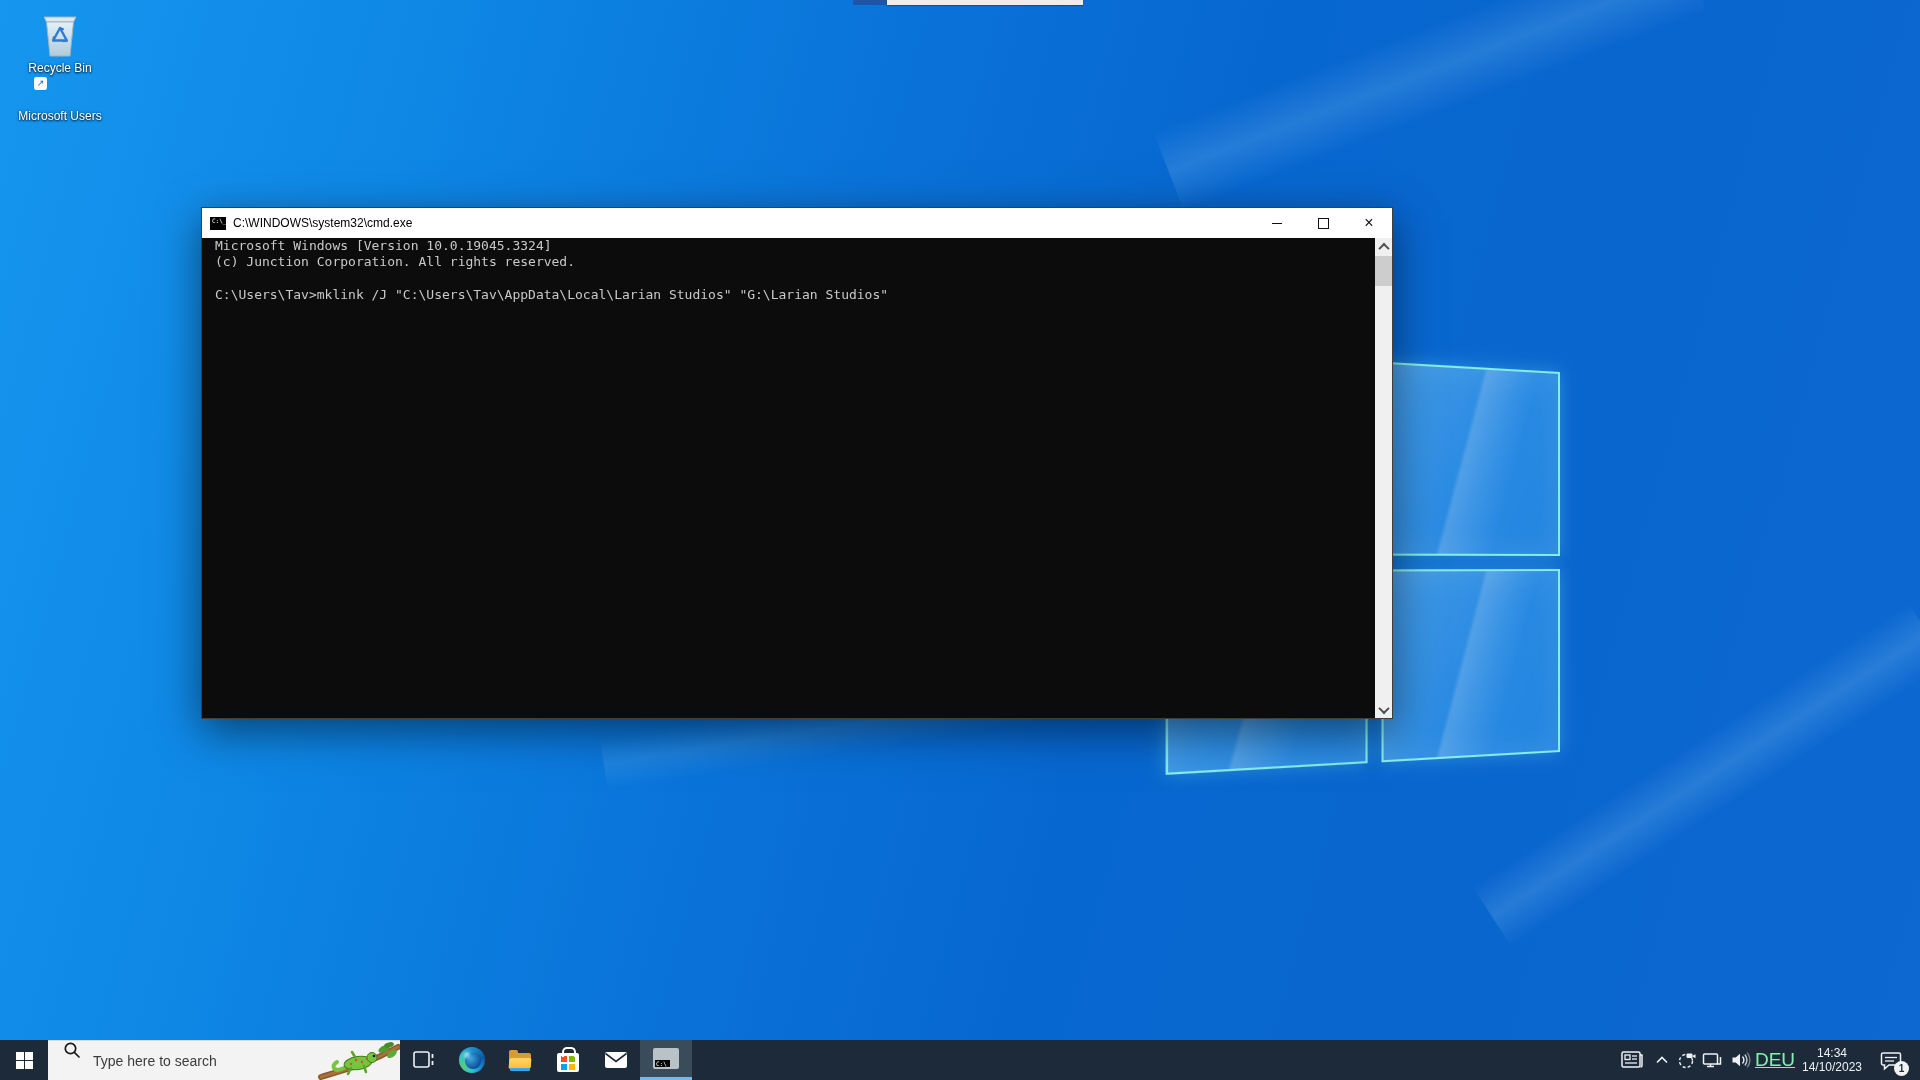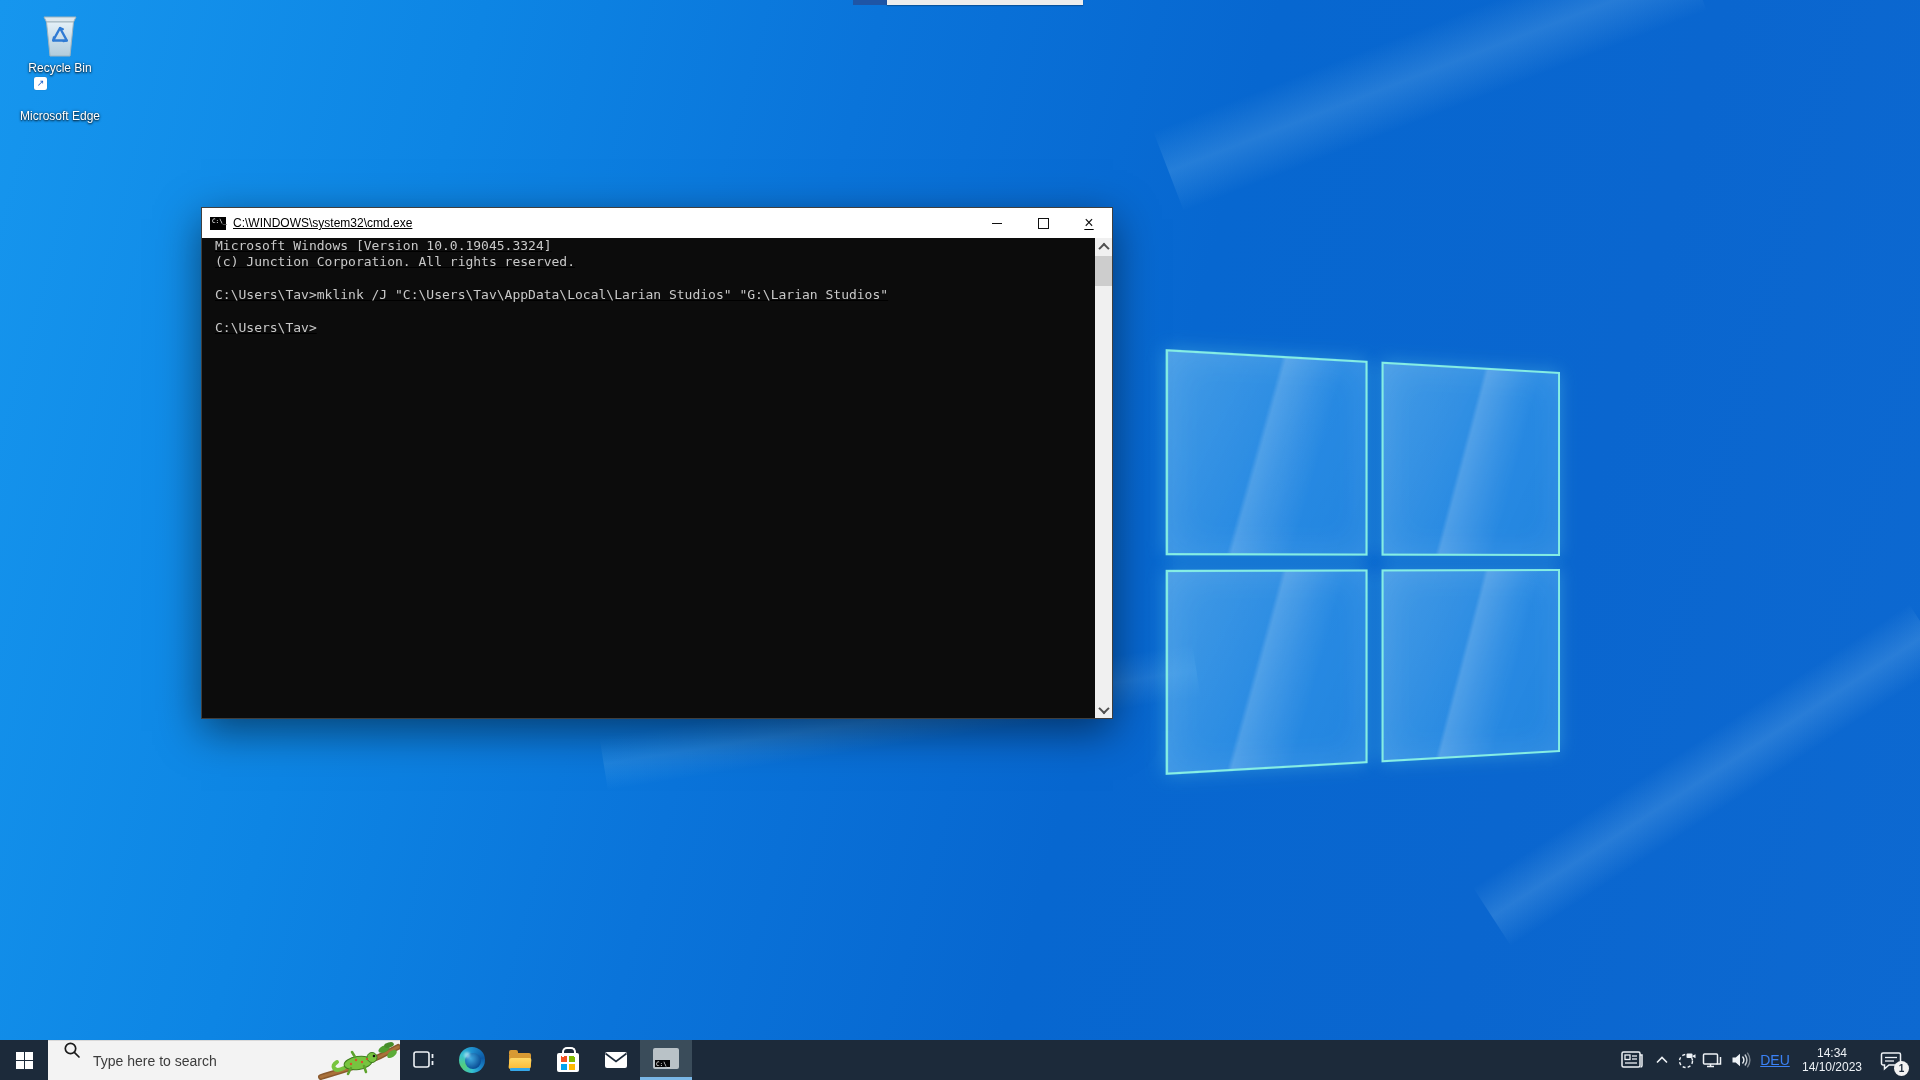--- a/index.html
+++ b/index.html
@@ -31,22 +31,22 @@
   .edge-logo{position:relative;border-radius:50%;
     background:conic-gradient(from 180deg,#35c1cf,#55cd7c 55deg,#35c1cf 115deg,#1e8fd0 180deg,#0c59a4 260deg,#1e8fd0 320deg,#35c1cf 360deg);}
   .edge-logo::before{content:"";position:absolute;left:24%;top:22%;width:62%;height:62%;border-radius:50%;
     background:radial-gradient(circle at 35% 35%,#3fa9e0,#0b4f97 72%);}
   .edge-logo::after{content:"";position:absolute;left:18%;top:18%;width:26%;height:26%;border-radius:50%;
     background:rgba(220,245,255,.55);filter:blur(1px);}
   .edge-big{width:47px;height:47px;margin:0 auto;}
   .shortcut-arrow{position:absolute;left:22px;bottom:16px;width:13px;height:13px;background:#fff;border-radius:2px;
     font-size:9px;line-height:13px;color:#1e62c9;text-align:center;box-shadow:0 0 1px rgba(0,0,0,.4);}
   
-  .cmd-window{position:absolute;left:201px;top:207px;width:912px;height:512px;box-sizing:border-box;
-    border:1px solid #3f3f3f;background:#0c0c0c;box-shadow:0 12px 40px rgba(0,0,0,.5);text-decoration:underline;}
+  .cmd-window{position:absolute;left:201px;top:207px;width:1192px;height:512px;box-sizing:border-box;
+    border:1px solid #3f3f3f;background:#0c0c0c;box-shadow:0 12px 40px rgba(0,0,0,.5);}
   .titlebar{height:30px;background:#fff;display:flex;align-items:center;padding-left:8px;box-sizing:border-box;}
   .cmdico16{width:16px;height:13px;background:#000;margin-right:7px;flex:none;
     font:6px/8px "DejaVu Sans Mono",monospace;color:#fff;padding-left:2px;box-sizing:border-box;}
   .title-text{font-size:12px;color:#000;}
   .capbtns{margin-left:auto;display:flex;height:100%;}
   .capbtn{width:46px;height:100%;display:flex;align-items:center;justify-content:center;}
   .glyph-min{width:10px;height:1px;background:#111;}
   .glyph-max{width:9px;height:9px;border:1px solid #111;}
   .glyph-close{font-size:16px;color:#111;line-height:1;}
   .console{position:relative;height:480px;background:#0c0c0c;padding:0 20px 0 13px;box-sizing:border-box;}
@@ -79,21 +79,21 @@
   .store-icon{position:relative;width:22px;height:19px;background:#fff;border-radius:2px;margin-top:5px;
     background-image:linear-gradient(#f25022,#f25022),linear-gradient(#7fba00,#7fba00),linear-gradient(#00a4ef,#00a4ef),linear-gradient(#ffb900,#ffb900);
     background-size:6px 6px;background-position:4px 3px,12px 3px,4px 11px,12px 11px;background-repeat:no-repeat;background-color:#fff;}
   .store-icon::before{content:"";position:absolute;left:5px;top:-6px;width:10px;height:8px;border:2px solid #fff;border-bottom:none;border-radius:5px 5px 0 0;}
   .cmdico26{width:26px;height:21px;background:#b9c2c7;border-radius:2px;padding:4px 2px 2px 2px;box-sizing:border-box;}
   .cmdico26 .scr{width:100%;height:100%;background:#050505;font:6px/7px "DejaVu Sans Mono",monospace;color:#fff;padding-left:1px;box-sizing:border-box;}
   
   .tray{margin-left:auto;display:flex;align-items:center;}
   .tray .tb-btn{height:100%;}
   .news-btn{width:36px;} .chev-btn{width:24px;} .small-btn{width:26px;} .vol-btn{width:30px;}
-  .lang-btn{width:38px;font-size:14px;color:#3b82f6;text-decoration:underline;}
+  .lang-btn{width:38px;font-size:19px;color:#86efac;text-decoration:underline;}
   .clock-btn{width:76px;flex-direction:column;line-height:14px;font-size:12px;color:#eef2f6;text-align:left;justify-content:center;}
   .action-btn{width:42px;position:relative;}
   .badge{position:absolute;right:3px;bottom:4px;width:15px;height:15px;border-radius:50%;background:#f2f2f2;
     color:#1c2a3a;font-size:10px;font-weight:bold;line-height:15px;text-align:center;}
   .show-desktop{width:7px;border-left:1px solid rgba(255,255,255,.18);}
   svg{display:block;}
 </style>
 </head>
 <body>
 
@@ -127,21 +127,21 @@
       <path d="M23 20 l3 1.2 M16.2 32.5 l0.6 -3.2 M29.8 32.5 l-3.4 0.8" stroke="#2f7bd4" stroke-width="2" stroke-linecap="round" fill="none"></path>
     </svg>
     <div class="lbl">Recycle Bin</div>
   </div>
 
   <div class="dicon edge-wrap">
     <div style="position:relative;width:96px;">
       <span class="edge-logo edge-big"></span>
       <span class="shortcut-arrow">↗</span>
     </div>
-    <div class="lbl">Microsoft Edge</div>
+    <div class="lbl">Microsoft Users</div>
   </div>
 
   <div class="cmd-window">
     <div class="titlebar">
       <span class="cmdico16">C:\_</span>
       <span class="title-text">C:\WINDOWS\system32\cmd.exe</span>
       <span class="capbtns">
         <span class="capbtn">
             <span class="glyph-min"></span>
           </span>
@@ -152,21 +152,20 @@
             <span class="glyph-close">×</span>
           </span>
       </span>
     </div>
     <div class="console">
       <div class="tline">Microsoft Windows [Version 10.0.19045.3324]</div>
       <div class="tline">(c) Junction Corporation. All rights reserved.</div>
       <div class="tline"></div>
       <div class="tline">C:\Users\Tav&gt;mklink /J "C:\Users\Tav\AppData\Local\Larian Studios" "G:\Larian Studios"</div>
       <div class="tline"></div>
-      <div class="tline">C:\Users\Tav&gt;</div>
       <div class="scrollbar">
         <span class="sb-btn sb-up">
             <span class="chev chev-up"></span>
           </span>
         <span class="sb-thumb"></span>
         <span class="sb-btn sb-down">
             <span class="chev chev-down"></span>
           </span>
       </div>
     </div>

